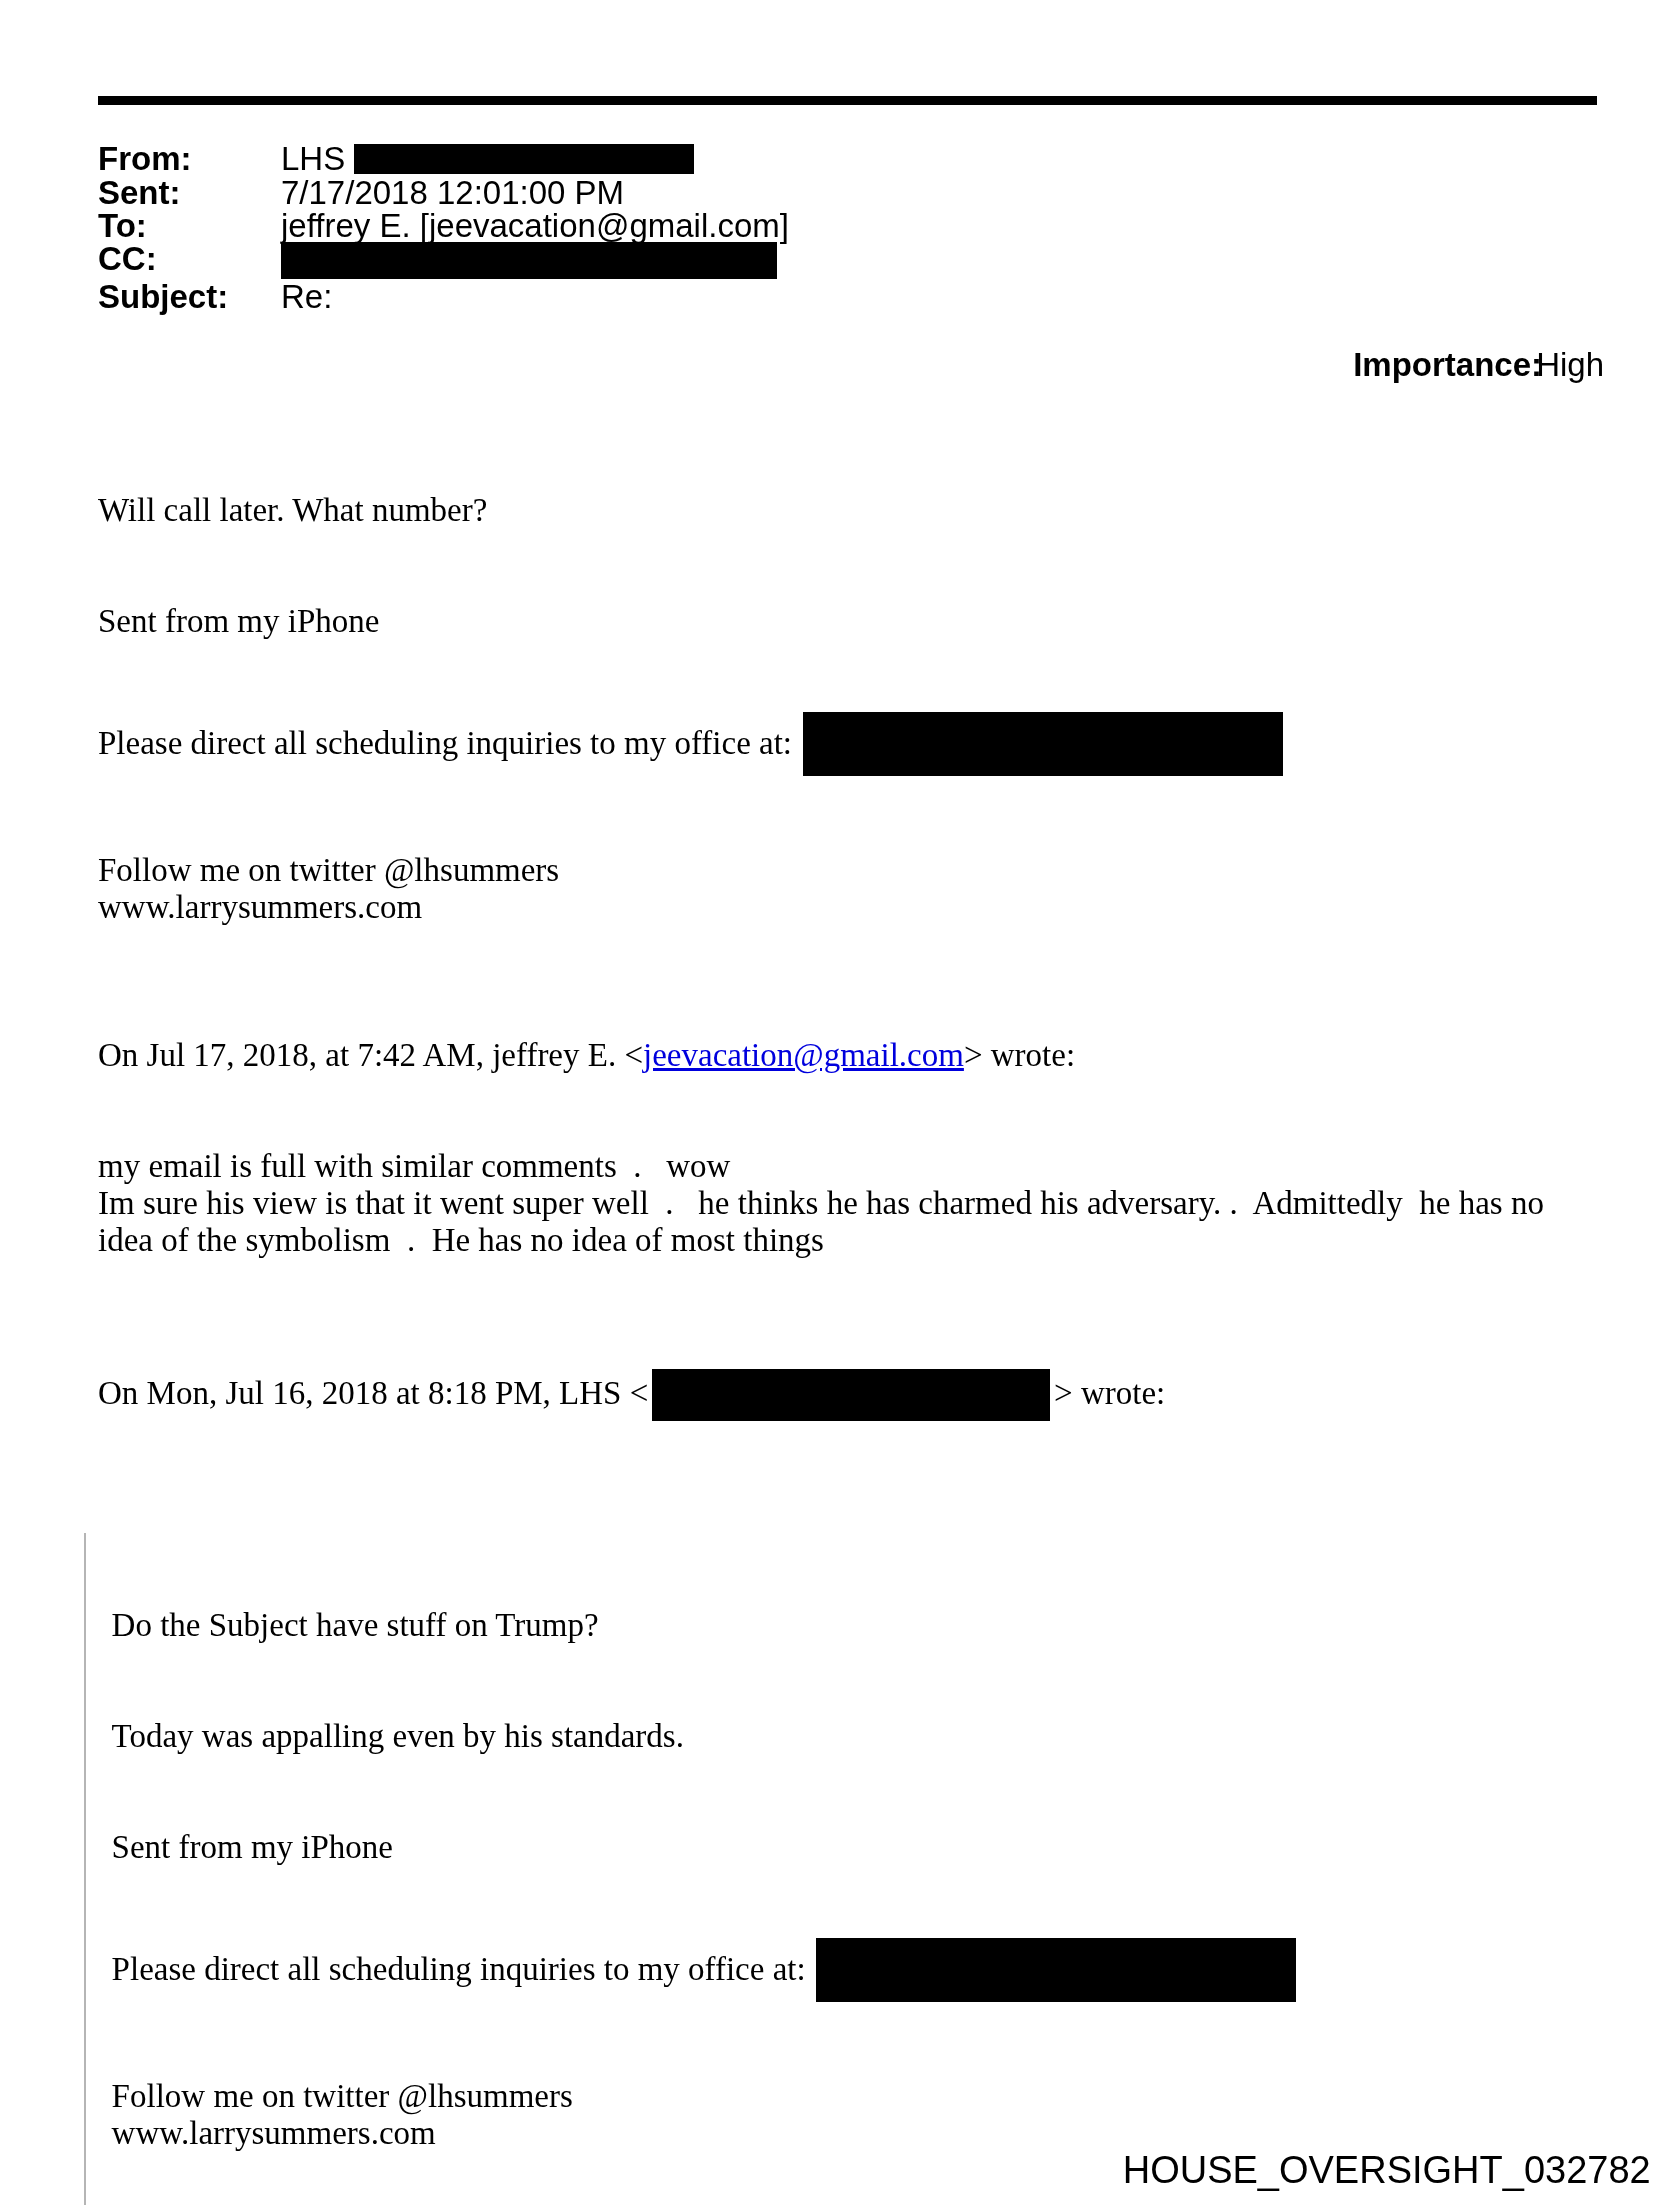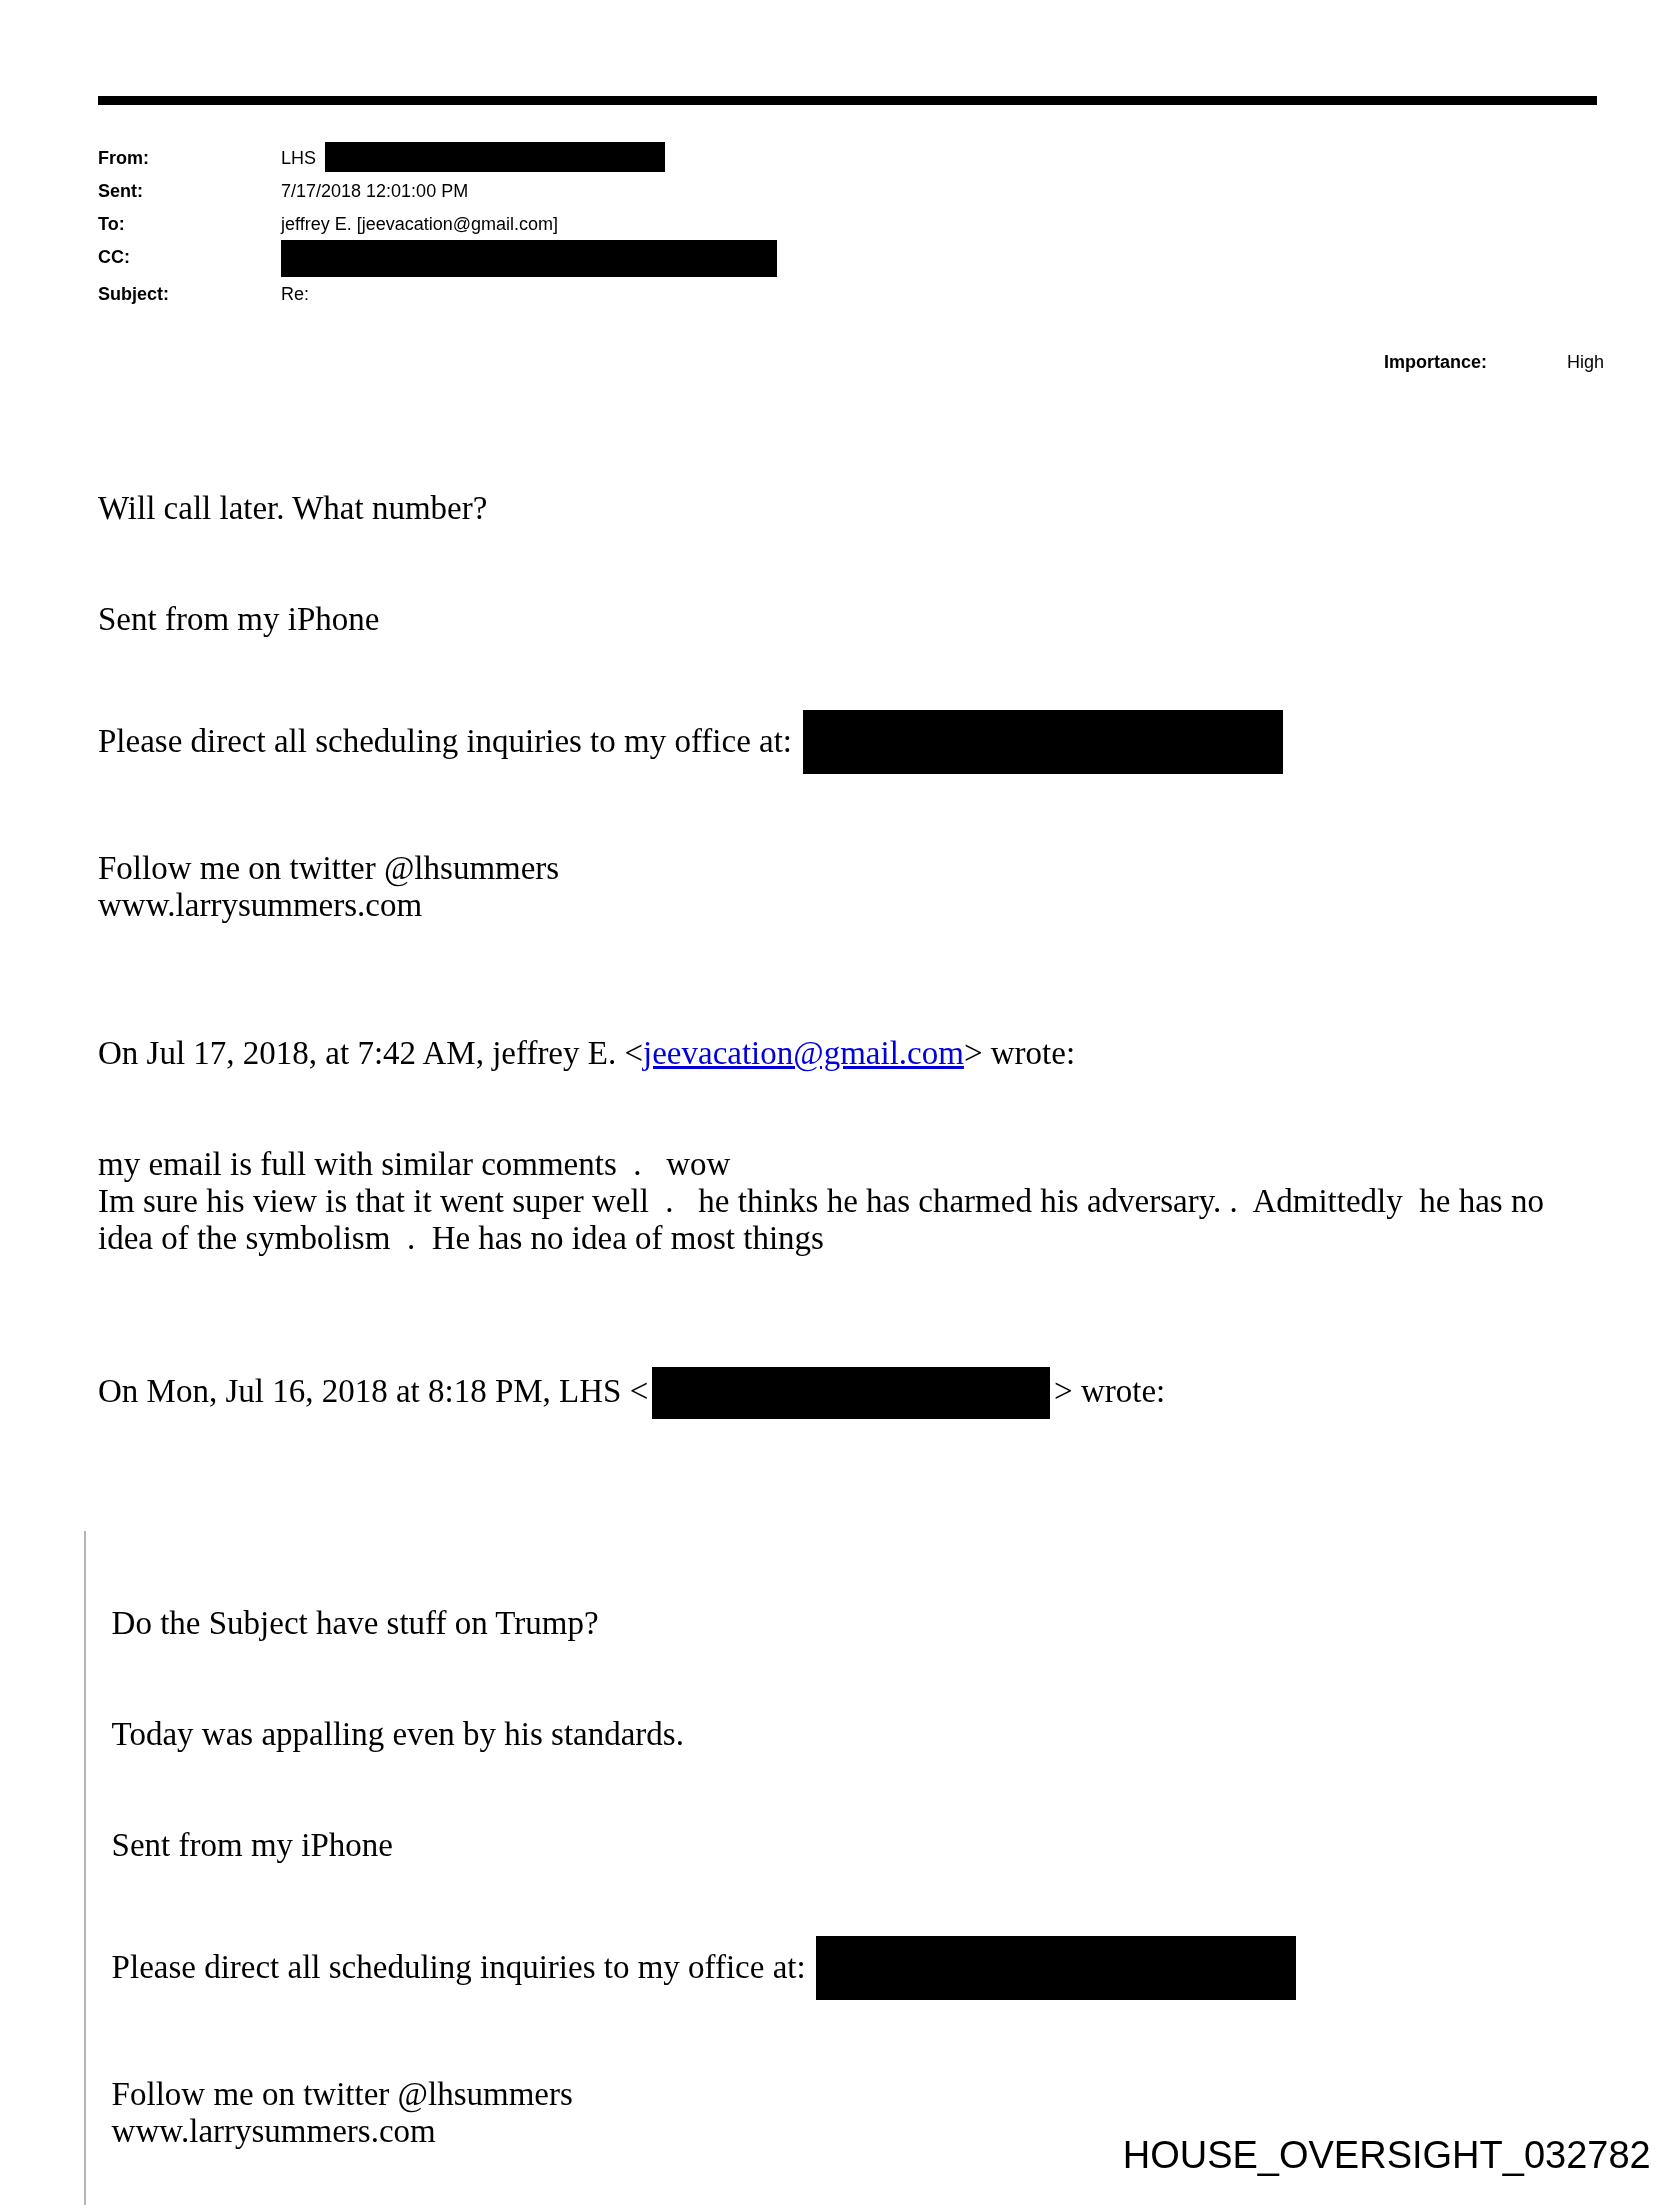--- a/index.html
+++ b/index.html
@@ -24,21 +24,21 @@
   }
   .rule {
     margin-top: 96px;
     width: 1499px; height: 9.2px;
     background: var(--rule-color);
   }
   
   .hdr {
     margin-top: 37px;
     font-family: "Liberation Sans", sans-serif;
-    font-size: 18px;
+    font-size: 33px;
     line-height: 33px;
   }
   .hrow { display: flex; }
   .hlabel { width: 183px; font-weight: bold; flex: none; }
   .hval { font-weight: normal; white-space: pre; }
   .importance-row { margin-top: 35px; justify-content: flex-end; }
   
   .redact {
     background: var(--redact-color);
     display: inline-block;
@@ -69,21 +69,21 @@
   }
   blockquote { margin: 0; }
   .q1 {
     margin-left: -14.4px;
     border-left: 2.6px solid var(--bar-color);
     padding-left: 26px;
   }
   
   .bates {
     position: absolute;
-    right: 18.3px; bottom: 28px;
+    right: 18.3px; bottom: 13px;
     font-family: "Liberation Sans", sans-serif;
     font-size: 38px;
     color: #000;
     margin-top: 26px;
   }
 </style>
 </head>
 <body>
 
 <div class="content">

